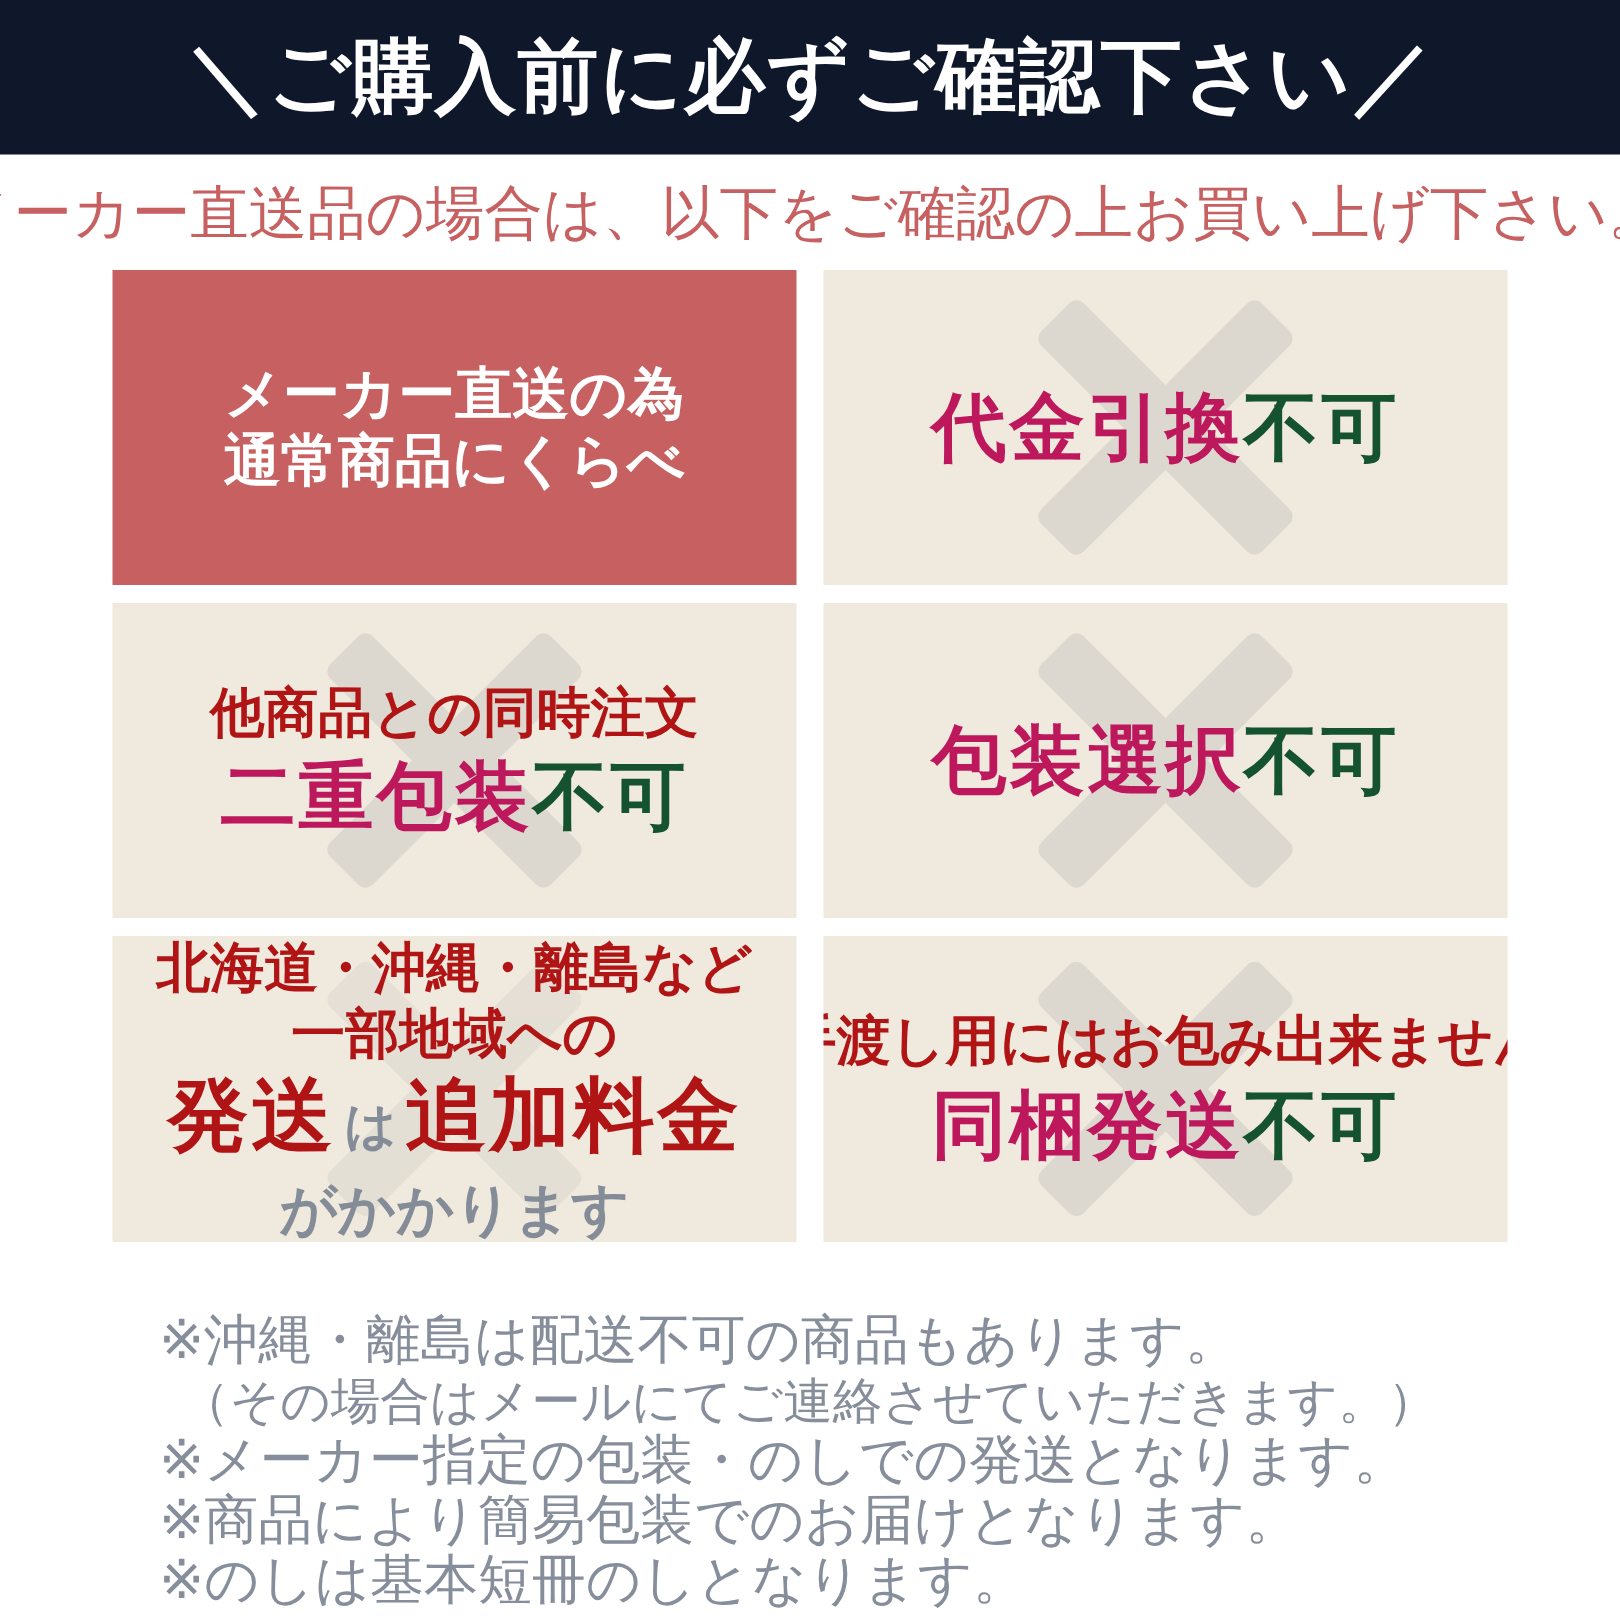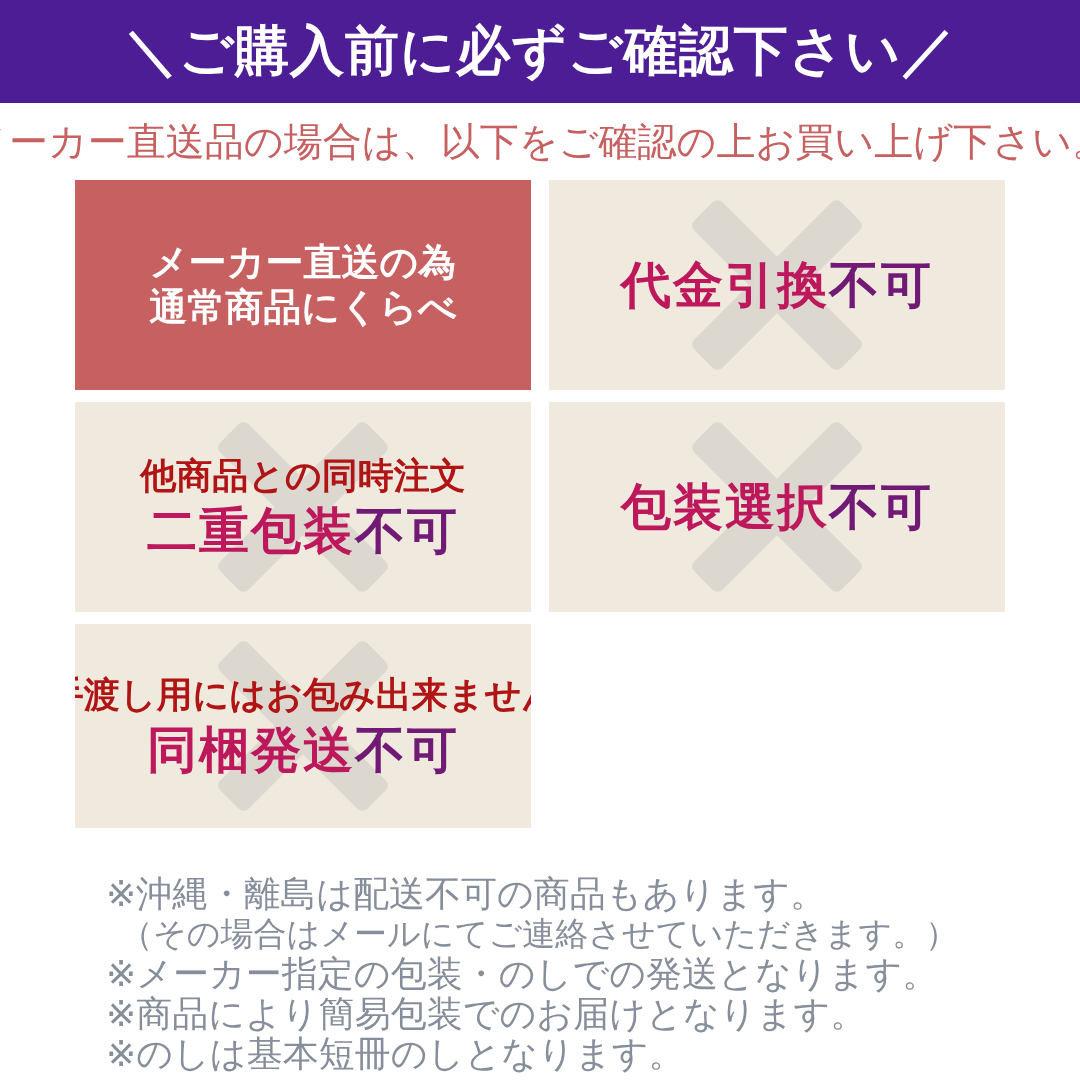--- a/index.html
+++ b/index.html
@@ -6,21 +6,21 @@
   body {
     width:1080px; height:1080px; overflow:hidden;
     background:#ffffff;
     font-family:"DejaVu Sans", sans-serif;
   }
   .canvas { position:relative; width:1080px; height:1080px; background:#ffffff; }
 
   
   .banner {
     position:absolute; left:0; top:0; width:1080px; height:103px;
-    background:#4c1d95;
+    background:#0f172a;
     display:flex; align-items:center; justify-content:center;
   }
   .banner-title {
     color:#ffffff; font-size:54px; font-weight:700; letter-spacing:1px;
     white-space:nowrap;
   }
 
   
   .subtitle-wrap {
     position:absolute; left:0; top:103px; width:1080px; height:77px;
@@ -60,21 +60,21 @@
   .xmark::after  { transform:translate(-50%,-50%) rotate(-45deg); }
   .xmark.faint   { opacity:0.55; }
 
   .cell-content { position:relative; z-index:1; display:flex; flex-direction:column; align-items:center; }
 
   .info-line { color:#ffffff; font-size:38px; font-weight:700; line-height:45px; white-space:nowrap; }
 
   .cell-note-red { color:#b11414; font-size:36px; font-weight:700; line-height:48px; white-space:nowrap; }
   .main-line { display:flex; align-items:baseline; white-space:nowrap; line-height:62px; }
   .main-red  { color:#be185d; font-size:50px; font-weight:700; letter-spacing:2px; }
-  .main-gray { color:#701a75; font-size:50px; font-weight:700; letter-spacing:2px; }
+  .main-gray { color:#14532d; font-size:50px; font-weight:700; letter-spacing:2px; }
 
   .remote-line { color:#b11414; font-size:36px; font-weight:700; line-height:44px; white-space:nowrap; }
   .remote-main { display:flex; align-items:baseline; line-height:64px; white-space:nowrap; }
   .remote-emph { color:#b11414; font-size:54px; font-weight:700; letter-spacing:2px; }
   .remote-particle { color:#848c98; font-size:34px; font-weight:700; margin:0 6px; }
   .remote-tail { color:#848c98; font-size:38px; font-weight:700; line-height:46px; white-space:nowrap; }
 
   
   .notes {
     position:absolute; left:106px; top:840px; width:950px;margin-top:34px;
@@ -131,20 +131,33 @@
     <div class="cell cell-beige">
       <span class="xmark"></span>
       <div class="cell-content">
         <div class="main-line">
           <span class="main-red">包装選択</span>
           <span class="main-gray">不可</span>
         </div>
       </div>
     </div>
 
+    <div class="cell cell-beige">
+      <span class="xmark faint"></span>
+      <div class="cell-content">
+        <div class="remote-line">北海道・沖縄・離島など</div>
+        <div class="remote-line">一部地域への</div>
+        <div class="remote-main">
+          <span class="remote-emph">発送</span>
+          <span class="remote-particle">は</span>
+          <span class="remote-emph">追加料金</span>
+        </div>
+        <div class="remote-tail">がかかります</div>
+      </div>
+    </div>
 
     <div class="cell cell-beige">
       <span class="xmark"></span>
       <div class="cell-content">
         <div class="cell-note-red">手渡し用にはお包み出来ません</div>
         <div class="main-line">
           <span class="main-red">同梱発送</span>
           <span class="main-gray">不可</span>
         </div>
       </div>

